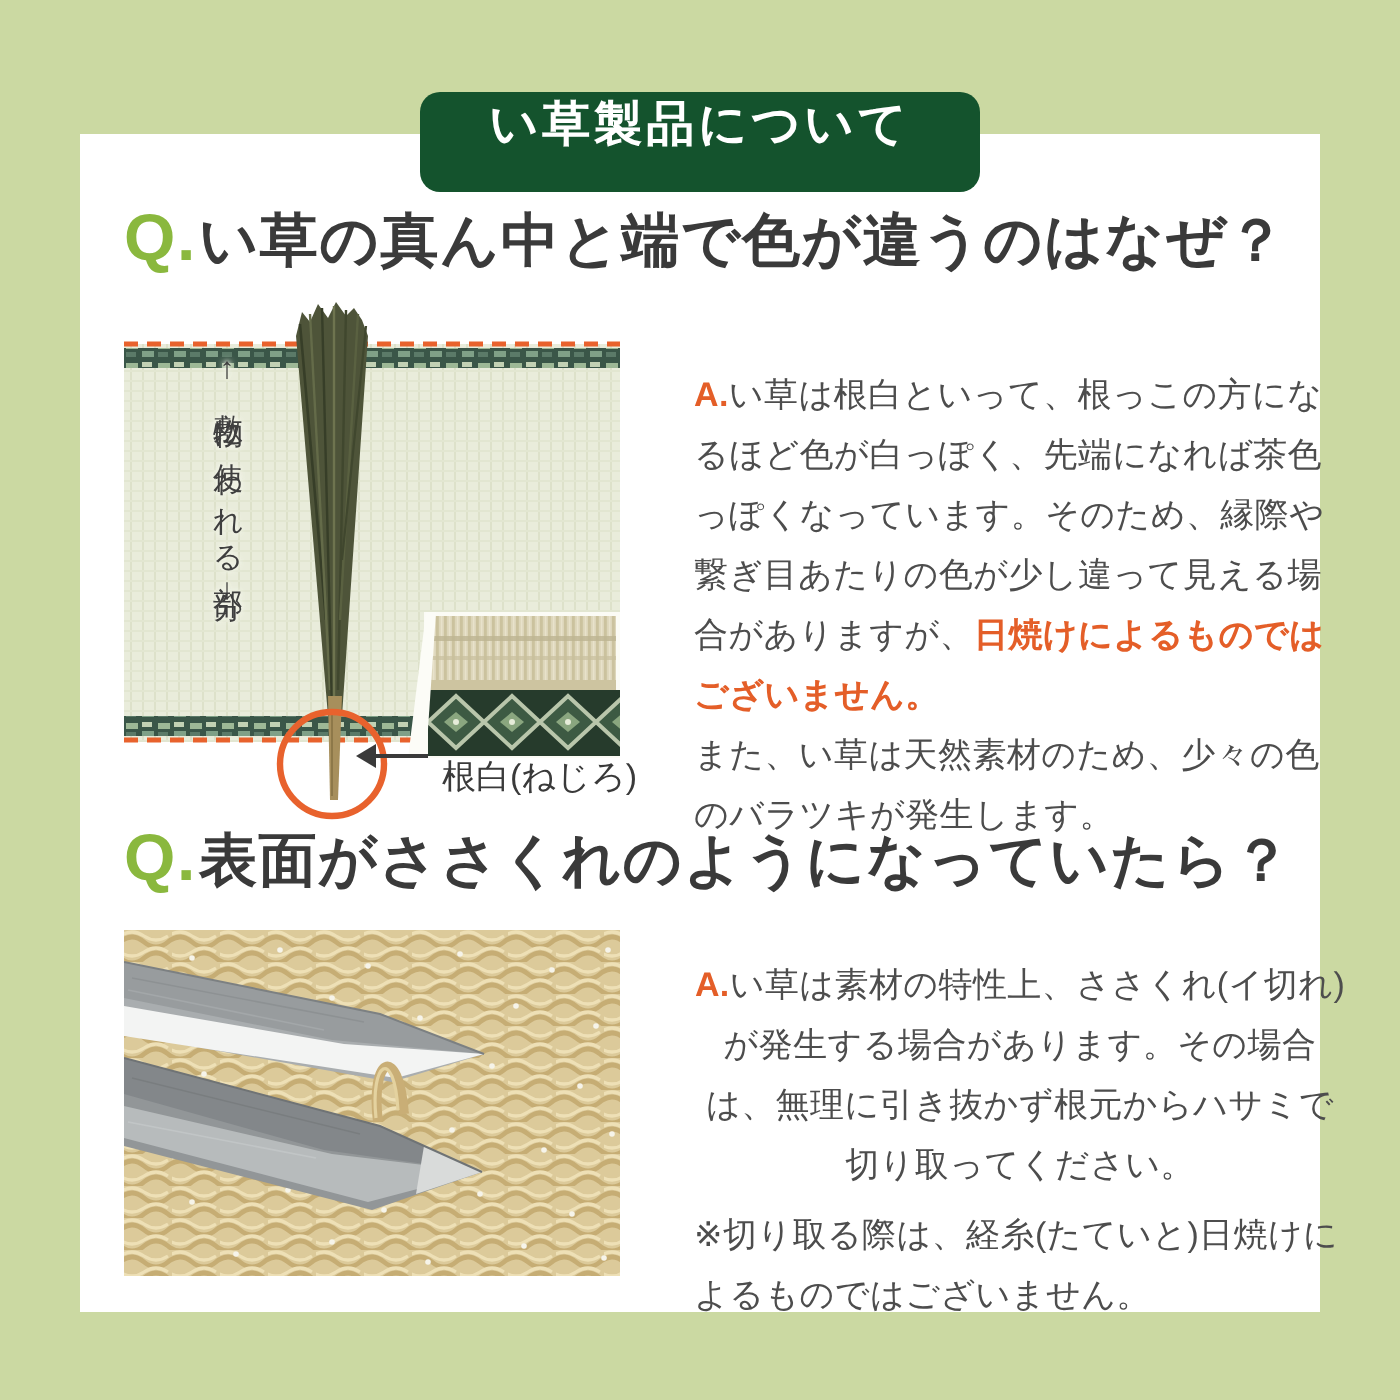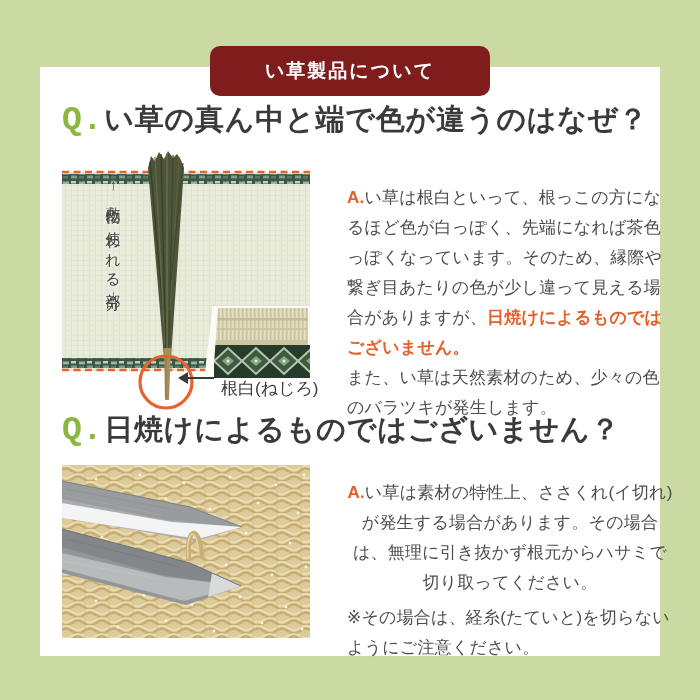--- a/index.html
+++ b/index.html
@@ -4,27 +4,27 @@
 <style>
   html,body{margin:0;padding:0;}
   body{
     width:700px;height:700px;position:relative;overflow:hidden;
     background:#cbd9a2;
     font-family:"Liberation Sans","DejaVu Sans",sans-serif;
   }
   .card{position:absolute;left:40px;top:67px;width:620px;height:589px;background:#ffffff;}
   .badge{
     position:absolute;left:210px;top:46px;width:280px;height:50px;
-    background:#7f1d1d;border-radius:10px;
-    display:flex;align-items:center;justify-content:center;
-    color:#ffffff;font-size:19px;font-weight:bold;letter-spacing:2px;
+    background:#14532d;border-radius:10px;
+    display:flex;justify-content:center;
+    color:#ffffff;font-size:24px;font-weight:bold;letter-spacing:2px;
   }
   .qtitle{
     position:absolute;left:62px;margin:0;white-space:nowrap;
-    font-size:29px;font-weight:bold;color:#3a3a3a;letter-spacing:0.8px;font-family:Liberation Mono, monospace;
+    font-size:29px;font-weight:bold;color:#3a3a3a;letter-spacing:0.8px;
   }
   .qtitle .q{color:#8ab83e;font-size:33px;margin-right:1px;}
   #q1-title{top:100px;}
   #q2-title{top:410px;}
   .answer,.note{
     position:absolute;left:330px;width:326px;margin:17px;
     font-size:17px;line-height:30px;color:#4d4d4d;letter-spacing:0.2px;
   }
   #a1{top:166px;}
   #a2{top:461px;text-align:center;}
@@ -141,21 +141,21 @@
   <div class="vlabel">↑敷物に使われる部分↓</div>
 
   <div class="callout">
     <span class="arr-left"></span>
     <span>根白(ねじろ)</span>
   </div>
 </div>
 
 <p class="answer" id="a1"><span class="aprefix">A.</span><span><span>い草は根白といって、根っこの方になるほど色が白っぽく、先端になれば茶色っぽくなっています。そのため、縁際や繋ぎ目あたりの色が少し違って見える場合がありますが、</span><span class="hl">日焼けによるものではございません。</span><br><span>また、い草は天然素材のため、少々の色のバラツキが発生します。</span></span></p>
 
-<h2 class="qtitle" id="q2-title"><span class="q">Q.</span><span>日焼けによるものではございません？</span></h2>
+<h2 class="qtitle" id="q2-title"><span class="q">Q.</span><span>表面がささくれのようになっていたら？</span></h2>
 
 <div class="fig" id="fig2">
   <svg width="248" height="173" viewBox="0 0 248 173">
     <defs>
       <pattern id="p-weave" width="24" height="16" patternUnits="userSpaceOnUse">
         <rect width="24" height="16" fill="#dcca9a"></rect>
         <path d="M-2,6 Q4,1 10,6 T22,6 T34,6" fill="none" stroke="#c6ad74" stroke-width="2.4"></path>
         <path d="M-2,3 Q4,-1 10,3 T22,3" fill="none" stroke="#eee0b6" stroke-width="1.6"></path>
         <path d="M-14,14 Q-8,9 -2,14 T10,14 T22,14 T34,14" fill="none" stroke="#c6ad74" stroke-width="2.4"></path>
         <path d="M-14,11 Q-8,7 -2,11 T10,11 T22,11" fill="none" stroke="#eee0b6" stroke-width="1.6"></path>
@@ -219,13 +219,13 @@
       <polygon points="150,108 179,121 146,132" fill="#d9dbda"></polygon>
       <path d="M0,64 L128,98 L179,121" stroke="#6f7375" stroke-width="1" fill="none"></path>
       <path d="M4,74 L118,102" stroke="#777b7d" stroke-width="0.8" opacity="0.8"></path>
       <path d="M2,96 L96,114" stroke="#c3c7c8" stroke-width="0.8" opacity="0.9"></path>
     </g>
   </svg>
 </div>
 
 <p class="answer" id="a2"><span class="aprefix">A.</span><span><span>い草は素材の特性上、ささくれ(イ切れ)が発生する場合があります。その場合は、無理に引き抜かず根元からハサミで切り取ってください。</span></span></p>
 
-<p class="note">※その場合は、経糸(たていと)を切らないようにご注意ください。</p>
+<p class="note">※切り取る際は、経糸(たていと)日焼けによるものではございません。</p>
 
 </body></html>

